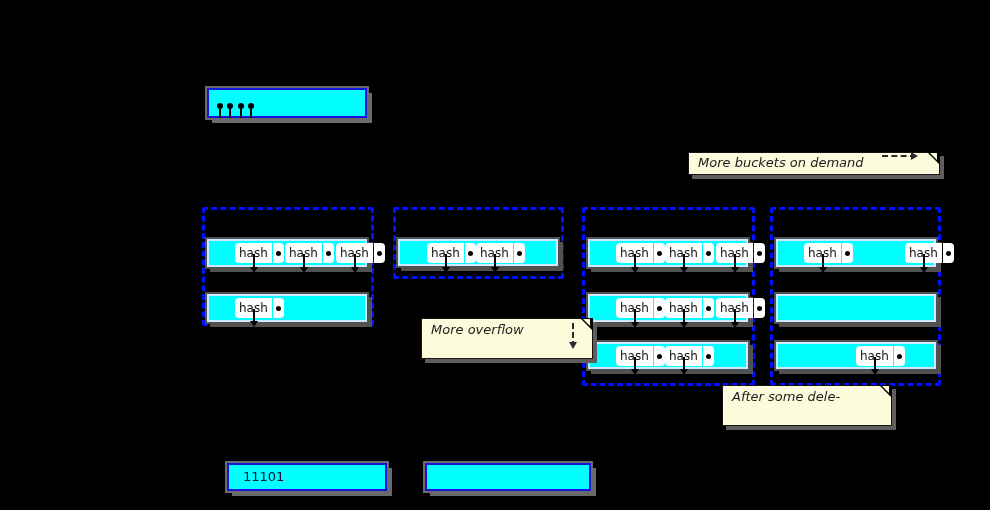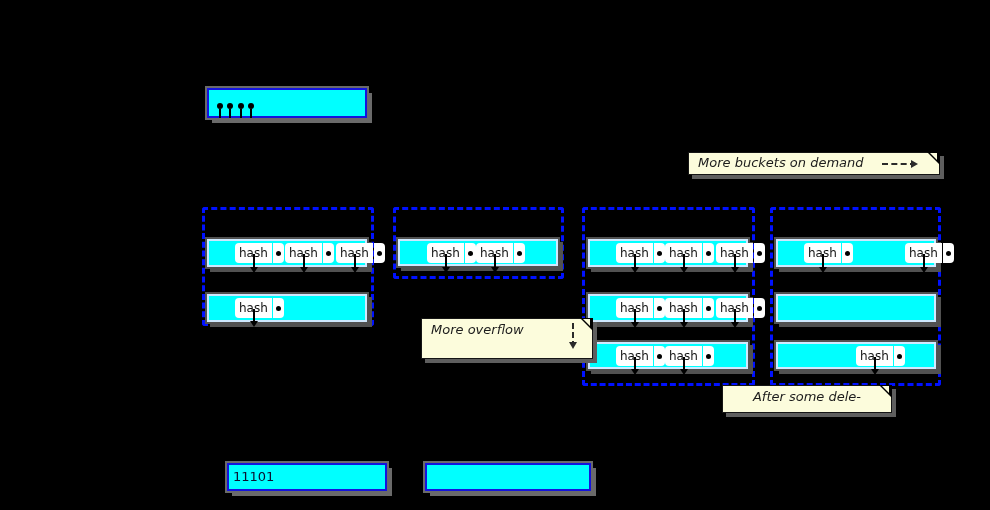--- a/index.html
+++ b/index.html
@@ -118,21 +118,21 @@
     border-color: #000 #000 transparent transparent;
   }
   .note .fold::after {
     content: "";
     position: absolute;
     left: 3px; top: 1px;
     border-style: solid;
     border-width: 0 7px 7px 0;
     border-color: transparent #fcfcdc transparent transparent;
   }
-  .note-row { display: flex; align-items: center; height: 100%; }
+  .note-row { display: flex; height: 100%; }
   .dash-arrow-h {
     position: relative;
     width: 34px;
     border-top: 2px dashed #2a2a2a;
     margin-left: auto;
     margin-right: 14px;
   }
   .dash-arrow-h::after {
     content: "";
     position: absolute;
@@ -149,21 +149,21 @@
   .dash-arrow-v::after {
     content: "";
     position: absolute;
     left: -5px; bottom: -6px;
     border: 4px solid transparent;
     border-top: 7px solid #2a2a2a;
   }
   .key-text {
     font-size: 13px;
     line-height: 24px;
-    padding-left: 4px;
+    padding-left: 14px;
     color: #0c1030;
   }
 </style>
 </head>
 <body>
 
 <div class="stage">
 
   <div class="solid-box" style="left:207px; top:88px; width:160px; height:30px;">
     <div class="pin" style="left:10px;"></div>
@@ -290,21 +290,21 @@
     </div>
     <div class="fold"></div>
   </div>
 
   <div class="note" style="left:400px; top:318px; width:172px; height:41px; padding-top:3px;margin-left:21px;">
     <div>More overflow</div>
     <span class="dash-arrow-v"></span>
     <div class="fold"></div>
   </div>
 
-  <div class="note" style="left:722px; top:385px; width:170px; height:28px; padding-top:3px;text-align:center;">
+  <div class="note" style="left:722px; top:385px; width:170px; height:41px; padding-top:3px;">
     <div>After some dele-</div>
     <div class="fold"></div>
   </div>
 
   <div class="solid-box" style="left:227px; top:463px; width:160px; height:28px;">
     <div class="key-text">11101</div>
   </div>
   <div class="solid-box" style="left:425px; top:463px; width:166px; height:28px;">
     <div class="key-text"></div>
   </div>

